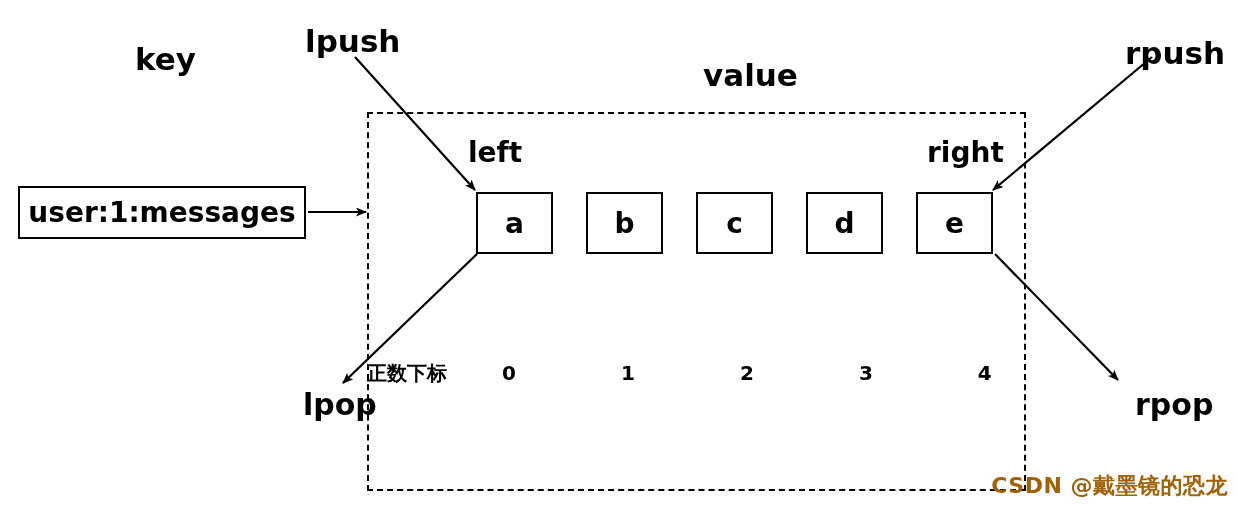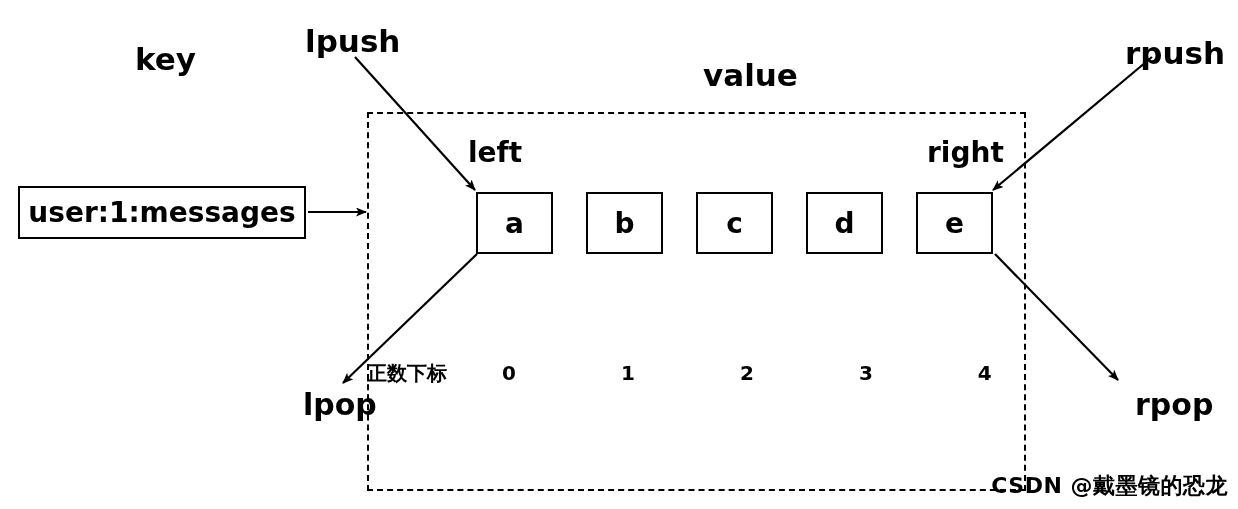--- a/index.html
+++ b/index.html
@@ -101,21 +101,21 @@
   }
   .idx-row.neg .idx-cell {
     text-align: left;
   }
   
   .watermark {
     position: absolute;
     right: 10px;
     bottom: 8px;
     font-size: 22px;
-    color: #000000;
+    color: #a16207;
     white-space: nowrap;
     letter-spacing: 0.5px;
   }
 </style>
 </head>
 <body>
 
 <div id="stage">
 
   <svg class="layer" viewBox="0 0 1238 509" xmlns="http://www.w3.org/2000/svg">

